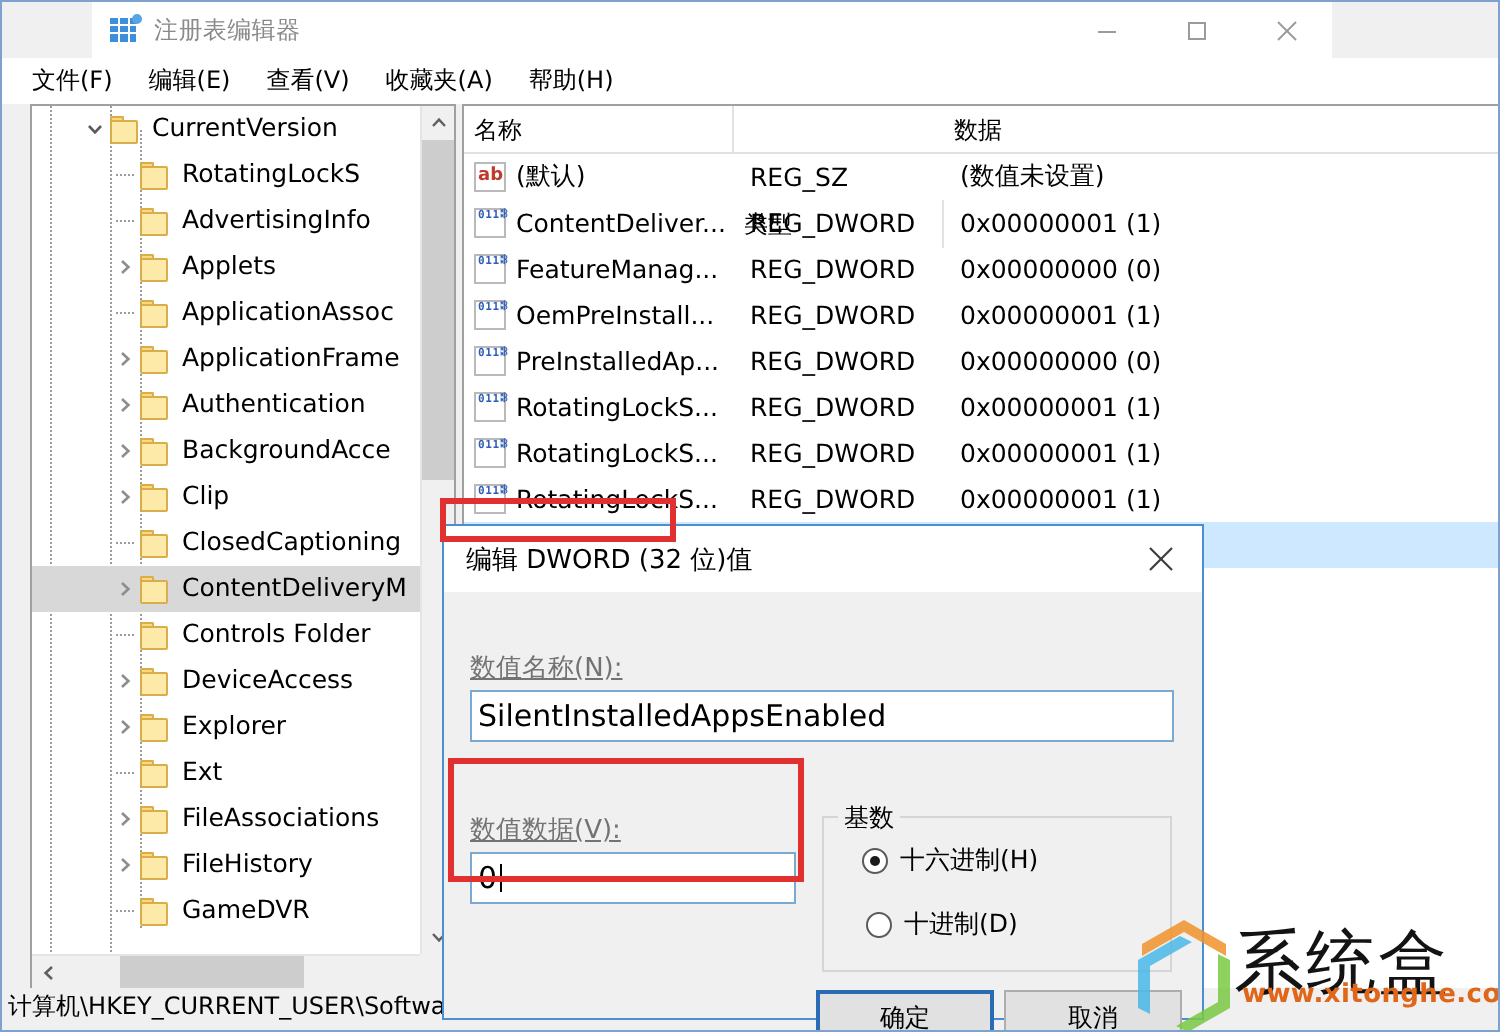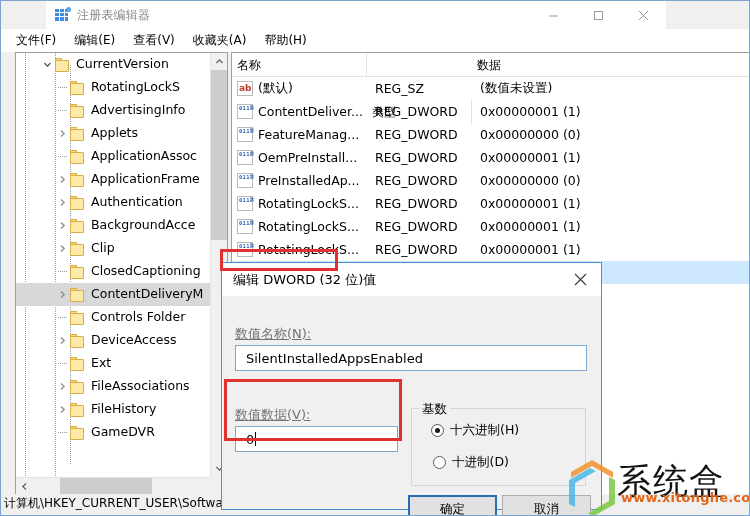--- a/index.html
+++ b/index.html
@@ -304,22 +304,22 @@
   #dlg-body { position: relative; height: 214px; }
   .dlg-label {
     position: absolute;
     font-size: 13px; color: #737373; text-decoration: underline;
   }
   .dlg-input {
     position: absolute;
     background: #ffffff;
     border: 1px solid #7aa9d2;
     display: flex; align-items: center;
-    padding-left: 10px;
-    font-size: 13px; color: #000000;
+    padding-left: 3px;
+    font-size: 15px; color: #000000;
   }
   .caret {
     display: inline-block;
     width: 1px; height: 14px;
     background: #000000;
     margin-left: 1px;
   }
   #base-group {
     position: absolute;
     left: 189px; top: 112px;
@@ -579,20 +579,33 @@
                 </svg>
               </div>
               <div class="folder">
                 <div class="tab"></div>
                 <div class="body"></div>
               </div>
               <span class="tree-label">DeviceAccess</span>
             </div>
             <div class="tree-row">
               <div style="width:39px;height:23px;flex:none"></div>
+              <div class="tw">
+                <svg width="9" height="9" viewBox="0 0 9 9">
+                  <polyline points="3,1.5 6.2,4.5 3,7.5" fill="none" stroke="#8d8d8d" stroke-width="1.3"></polyline>
+                </svg>
+              </div>
+              <div class="folder">
+                <div class="tab"></div>
+                <div class="body"></div>
+              </div>
+              <span class="tree-label">Explorer</span>
+            </div>
+            <div class="tree-row">
+              <div style="width:39px;height:23px;flex:none"></div>
               <div class="dots"></div>
               <div class="folder">
                 <div class="tab"></div>
                 <div class="body"></div>
               </div>
               <span class="tree-label">Ext</span>
             </div>
             <div class="tree-row">
               <div style="width:39px;height:23px;flex:none"></div>
               <div class="tw">

